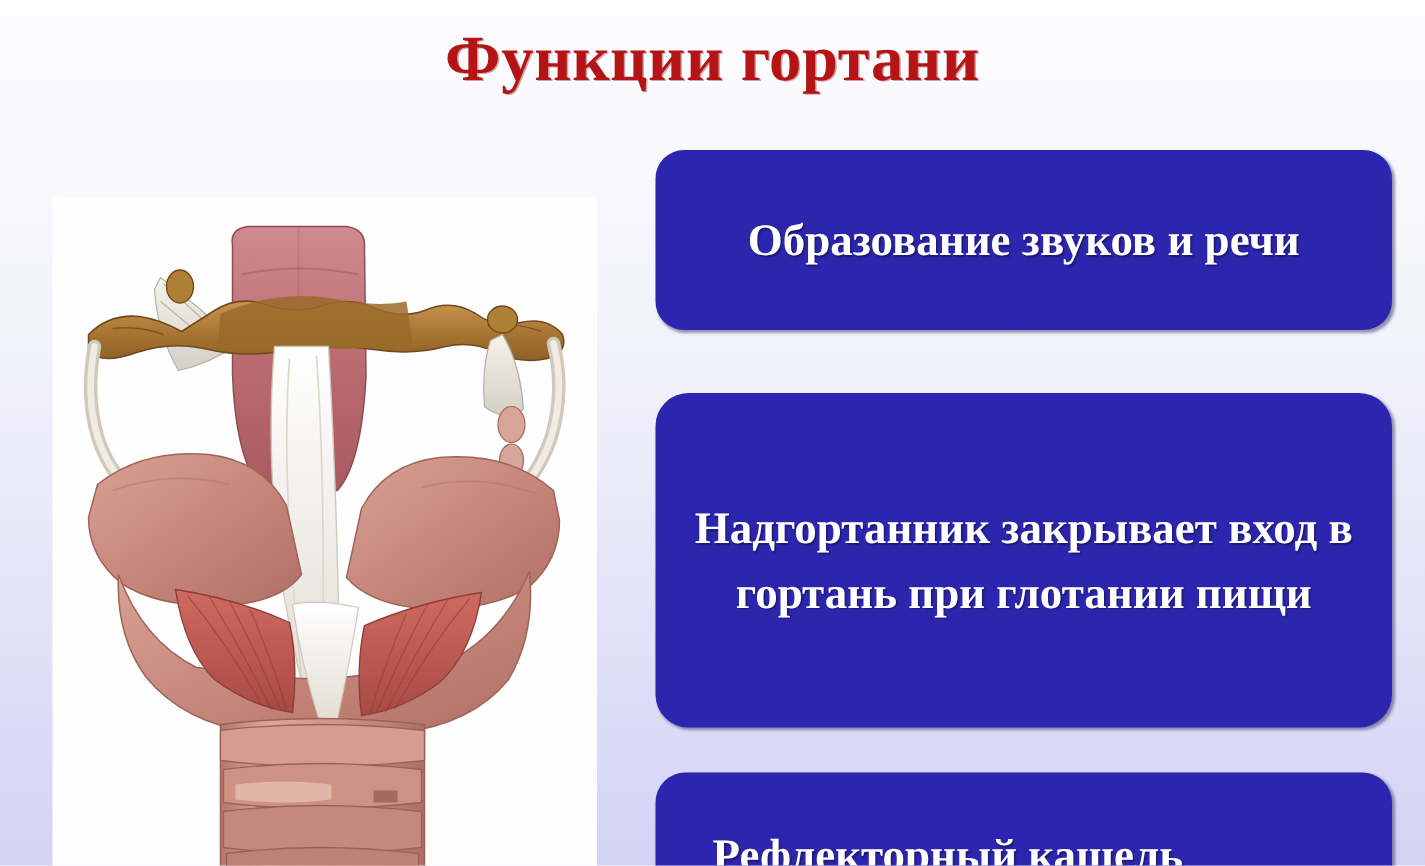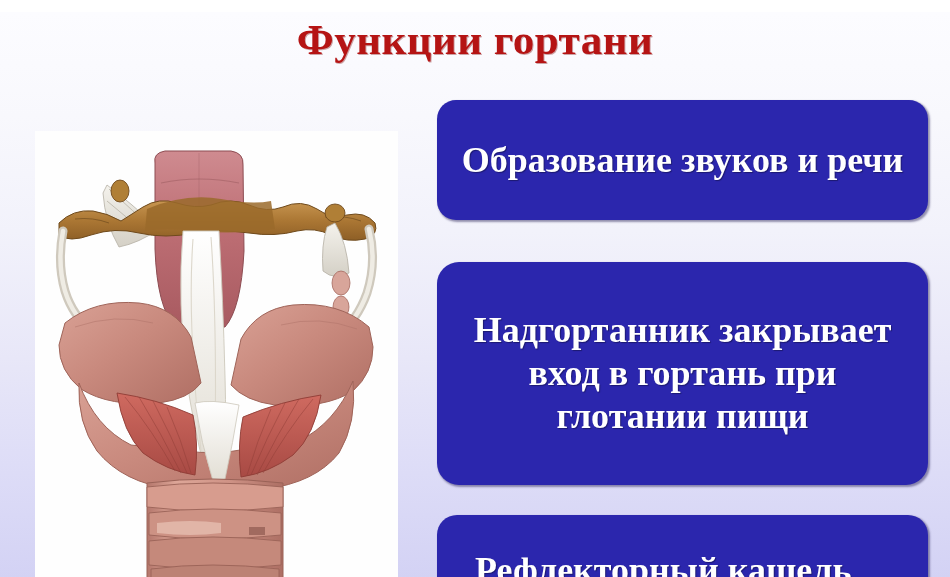--- a/index.html
+++ b/index.html
@@ -72,21 +72,21 @@
     box-sizing: border-box;
     padding: 4px 18px;
   }
   .info-text {
     display: block;
     width: 100%;
     text-align: center;
     color: #ffffff;
     font-family: "Liberation Serif", "DejaVu Serif", serif;
     font-weight: bold;
-    font-size: 36px;
+    font-size: 30px;
     line-height: 43px;
     text-shadow: 1px 1px 1px rgba(0,0,0,0.35);
   }
 
   #info-box-1 { top: 88px;  height: 120px; border-radius: 19px; }
   #info-box-2 { top: 250px; height: 223px; border-radius: 22px; }
   #info-box-3 { top: 503px; height: 110px; border-radius: 20px; }
   #info-box-3 .info-text { text-align: left; padding-left: 20px; }
 </style>
 </head>

